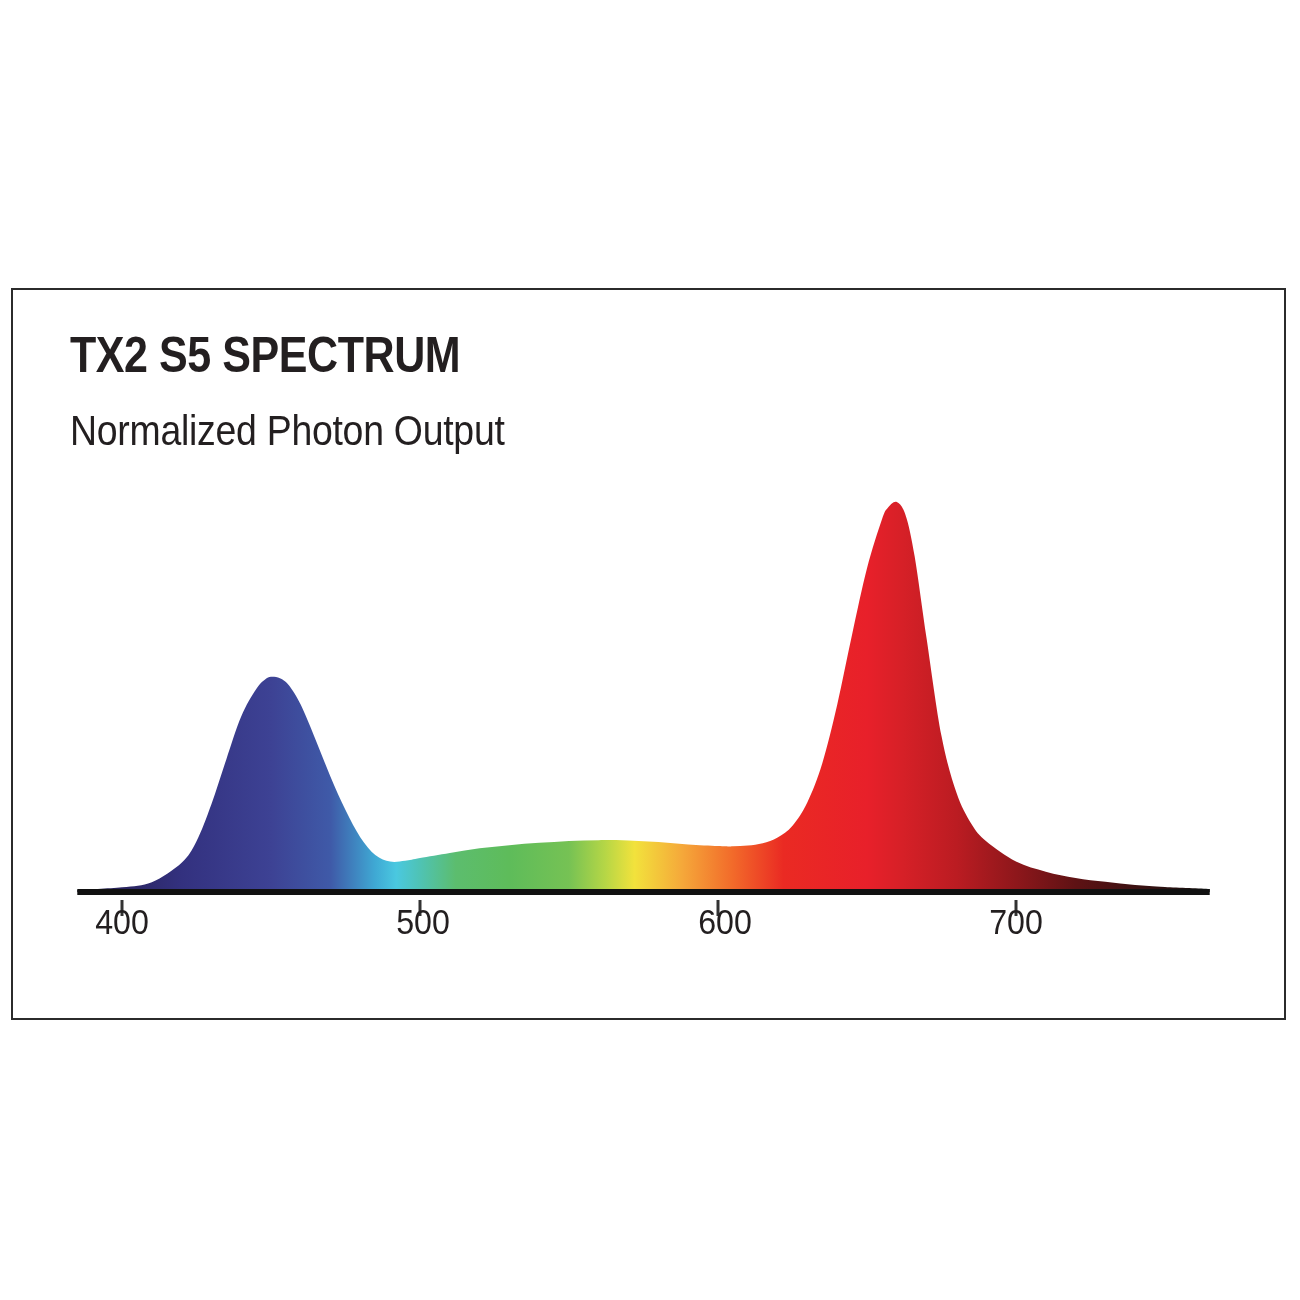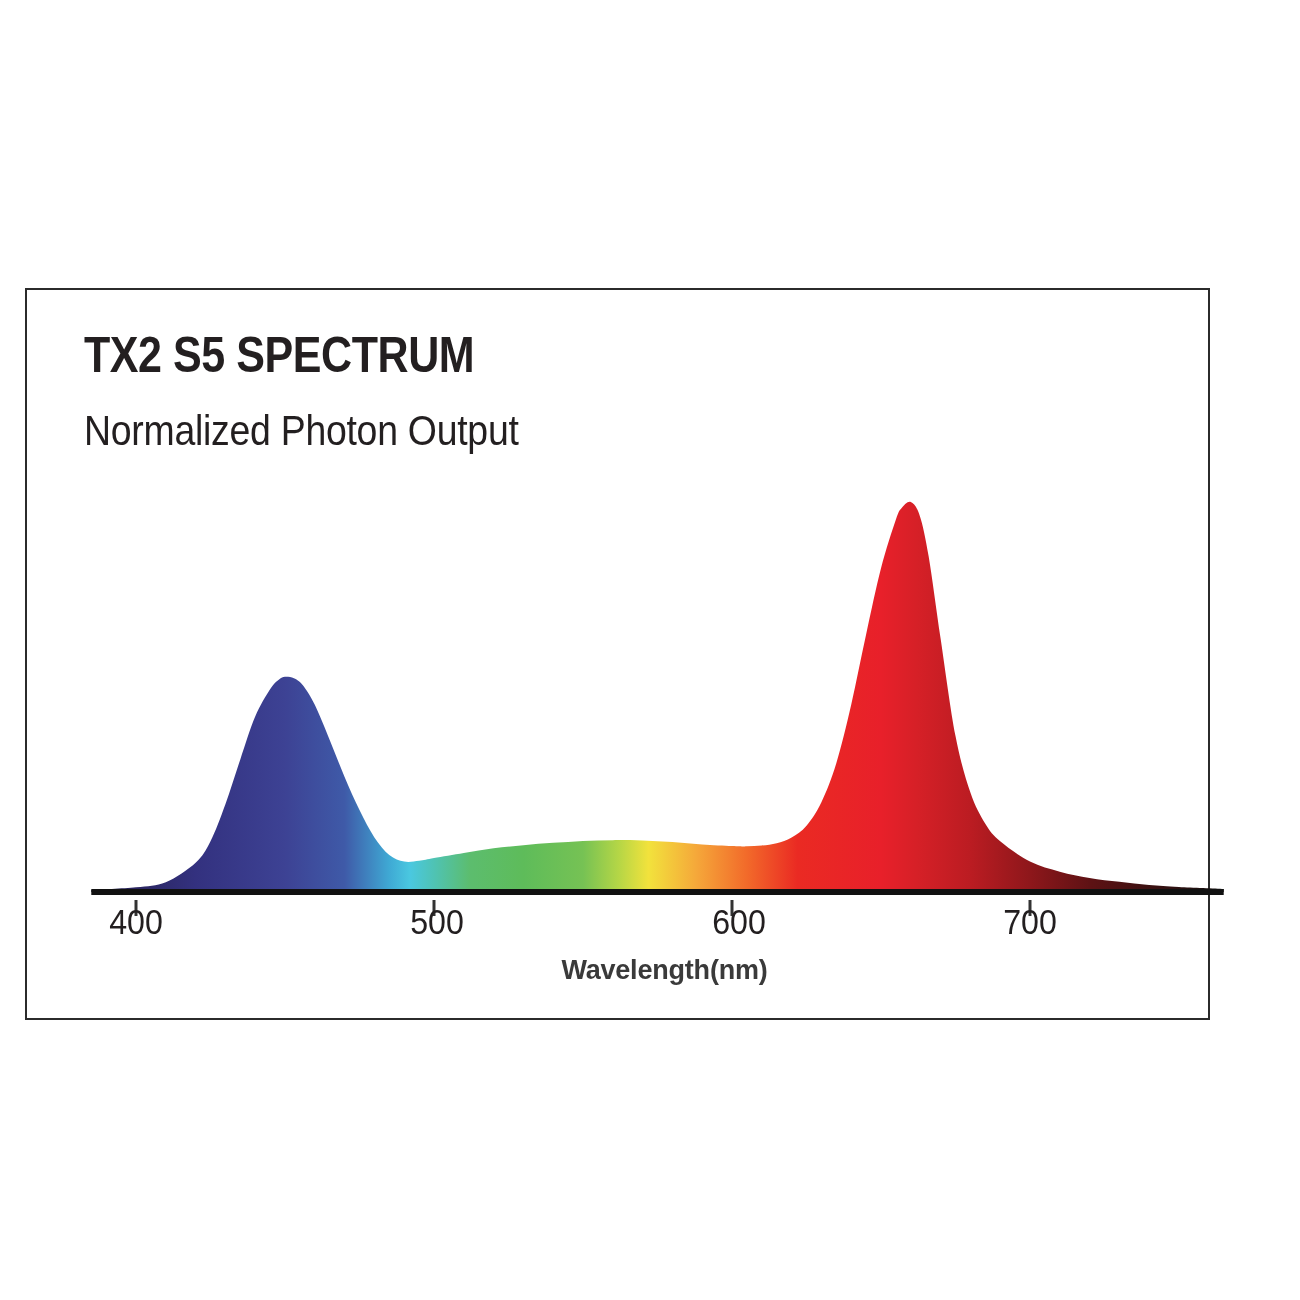--- a/index.html
+++ b/index.html
@@ -9,23 +9,23 @@
   }
   body {
     width: 1300px;
     height: 1300px;
     font-family: "Liberation Sans", sans-serif;
     -webkit-font-smoothing: antialiased;
   }
 
   #chart-card {
     position: absolute;
-    left: 25px;
+    left: 11px;
     top: 288px;
-    width: 1185px;
+    width: 1275px;
     height: 732px;
     box-sizing: border-box;
     border: 2px solid #2b2b2b;
     background: #ffffff;
   }
 
   #chart-title {
     position: absolute;
     left: 57px;
     top: 36px;
@@ -135,16 +135,15 @@
             <line x1="1003" x2="1003" y1="590" y2="606" stroke="#333333" stroke-width="3"></line>
           </g>
       </g>
     </svg>
 
     <div class="tick-label" style="left:109px;">400</div>
     <div class="tick-label" style="left:410px;">500</div>
     <div class="tick-label" style="left:712px;">600</div>
     <div class="tick-label" style="left:1003px;">700</div>
 
-    <div id="x-axis-title">Wavelength(nm)</div>
   </div>
 
 </div>
 
 </body></html>

